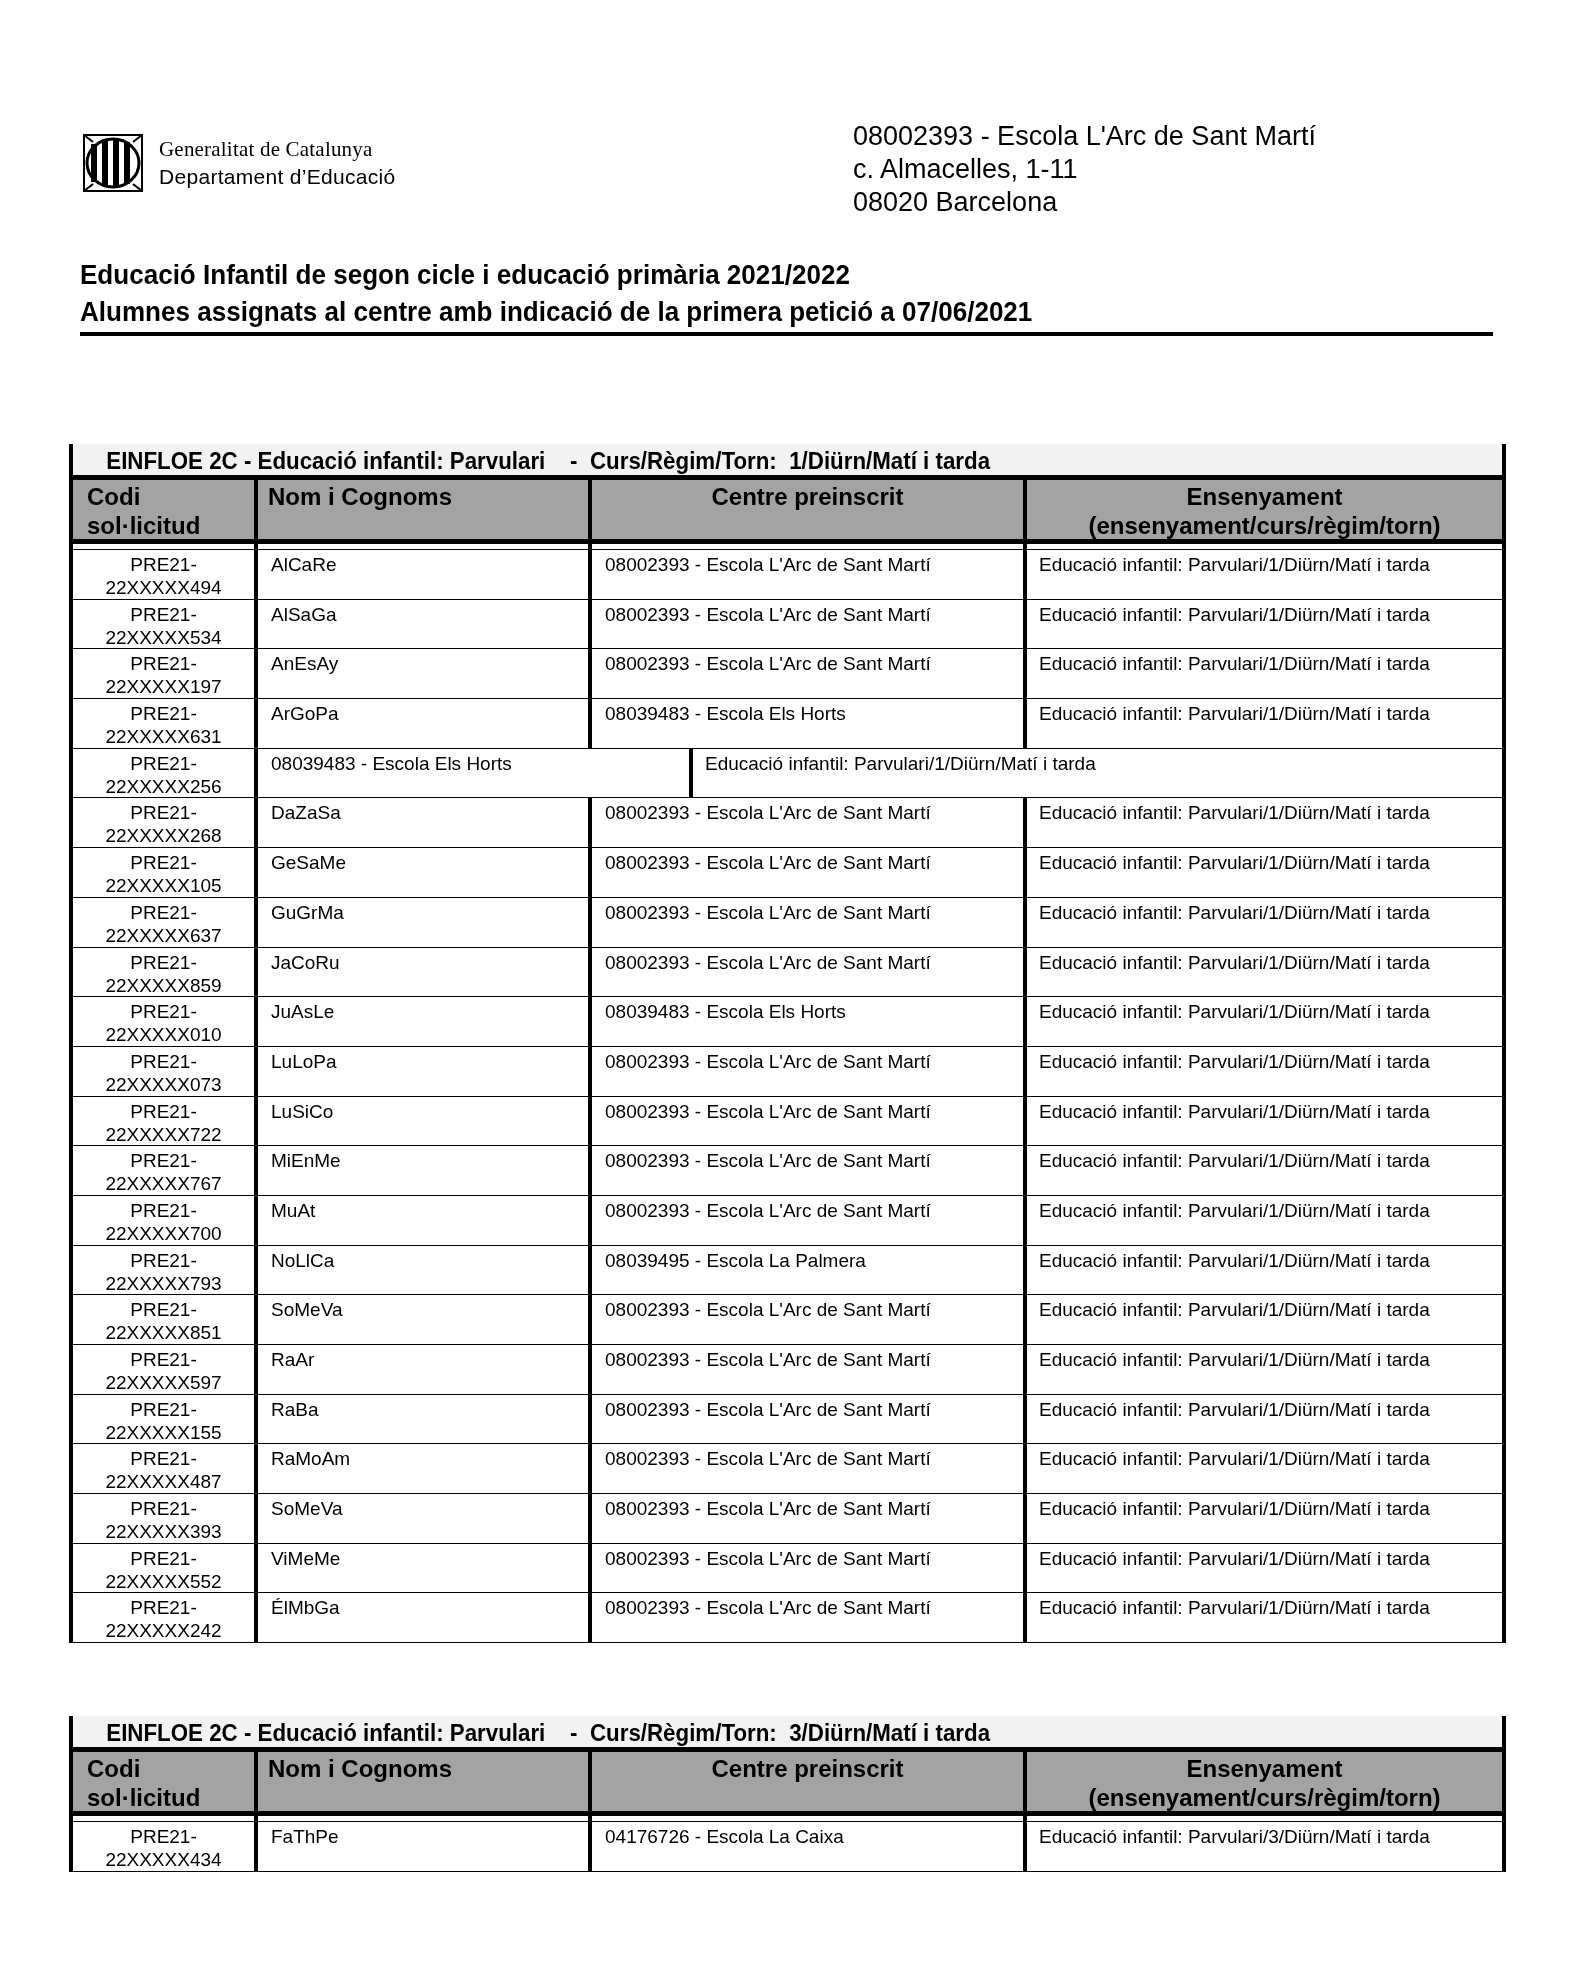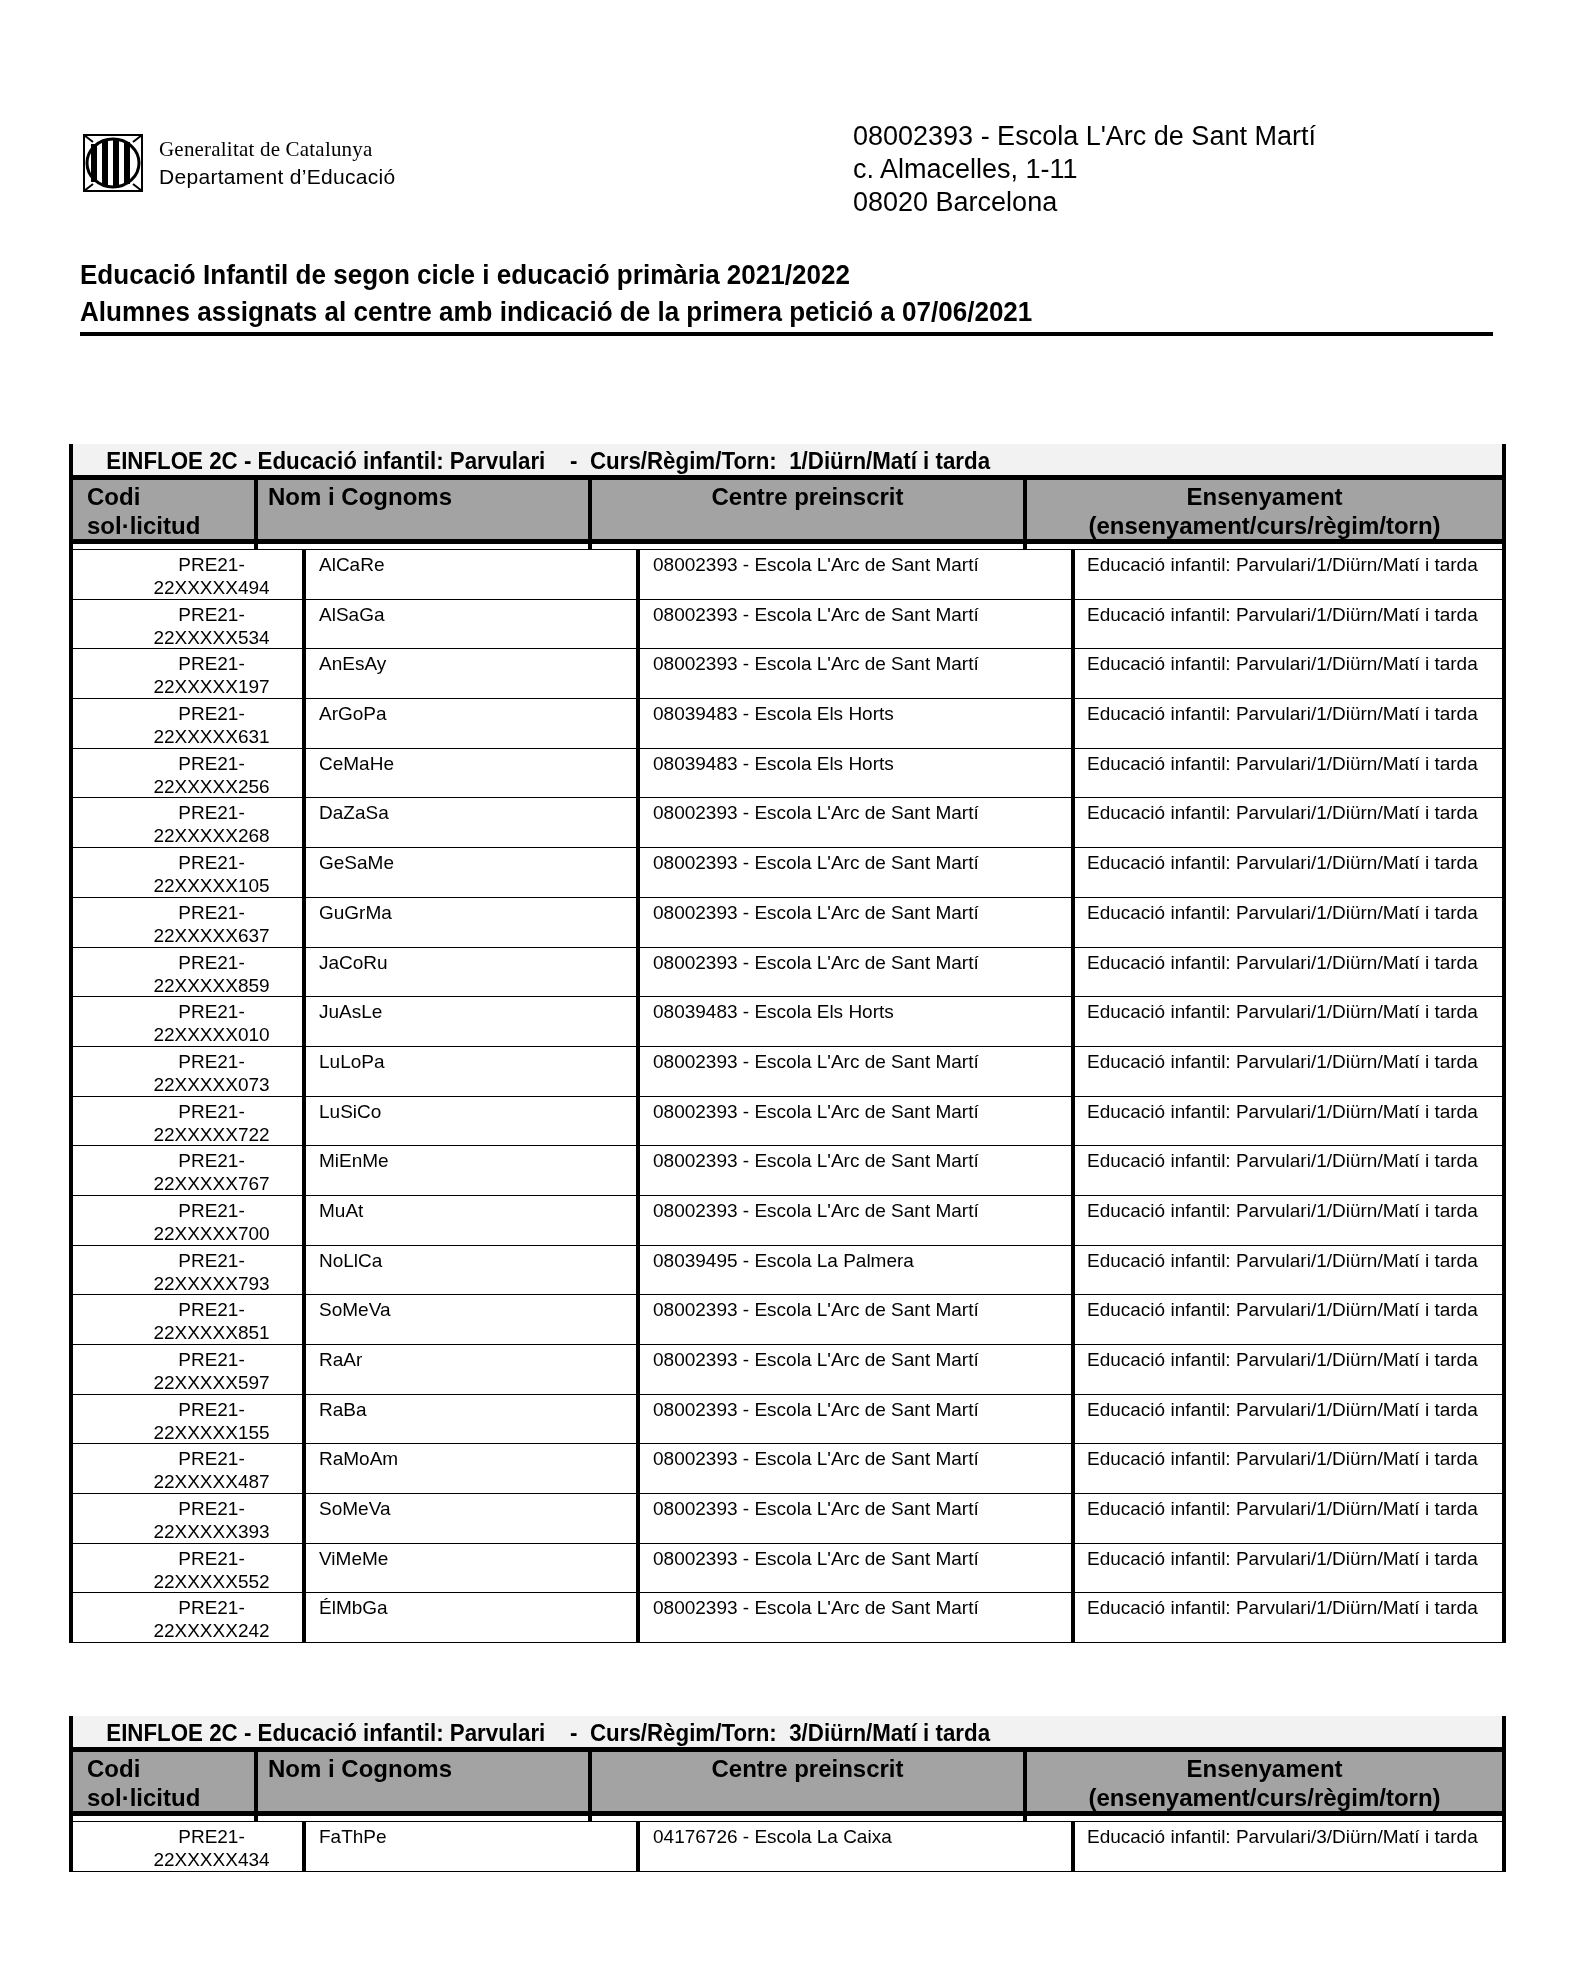--- a/index.html
+++ b/index.html
@@ -19,21 +19,21 @@
   .hdr { display: flex; background: #a3a3a3; height: 59px; border-bottom: 5px solid #000; }
   .gap { display: flex; height: 5px; border-bottom: 1px solid #000; }
   .c1 { width: 181px; flex: none; box-sizing: border-box; }
   .c2 { width: 334px; flex: none; box-sizing: border-box; border-left: 4px solid #000; }
   .c3 { width: 435px; flex: none; box-sizing: border-box; border-left: 4px solid #000; }
   .c4 { flex: 1; box-sizing: border-box; border-left: 4px solid #000; }
   .hdr > div { font-size: 24px; font-weight: bold; line-height: 29px; padding-top: 2px; }
   .hdr .c1 { padding-left: 14px; }
   .hdr .c2 { padding-left: 10px; }
   .hdr .c3, .hdr .c4 { text-align: center; }
-  .row { display: flex; height: 49.7px; border-bottom: 1px solid #000; box-sizing: border-box; padding-left: 48px; }
+  .row { display: flex; height: 49.7px; border-bottom: 1px solid #000; box-sizing: border-box; }
   .row > div { font-size: 19px; line-height: 23px; padding-top: 3px; }
   .row .c1 { text-align: center; }
   .row .c2 { padding-left: 13px; }
   .row .c3 { padding-left: 13px; }
   .row .c4 { padding-left: 12px; white-space: nowrap; }
 </style>
 </head>
 <body>
 
 <div class="logo">
@@ -119,21 +119,20 @@
         </div>
         <div class="c2">ArGoPa</div>
         <div class="c3">08039483 - Escola Els Horts</div>
         <div class="c4">Educació infantil: Parvulari/1/Diürn/Matí i tarda</div>
       </div>
       <div class="row">
         <div class="c1">
           <div>PRE21-</div>
           <div>22XXXXX256</div>
         </div>
-        <div class="c2">CeMaHe</div>
         <div class="c3">08039483 - Escola Els Horts</div>
         <div class="c4">Educació infantil: Parvulari/1/Diürn/Matí i tarda</div>
       </div>
       <div class="row">
         <div class="c1">
           <div>PRE21-</div>
           <div>22XXXXX268</div>
         </div>
         <div class="c2">DaZaSa</div>
         <div class="c3">08002393 - Escola L'Arc de Sant Martí</div>

